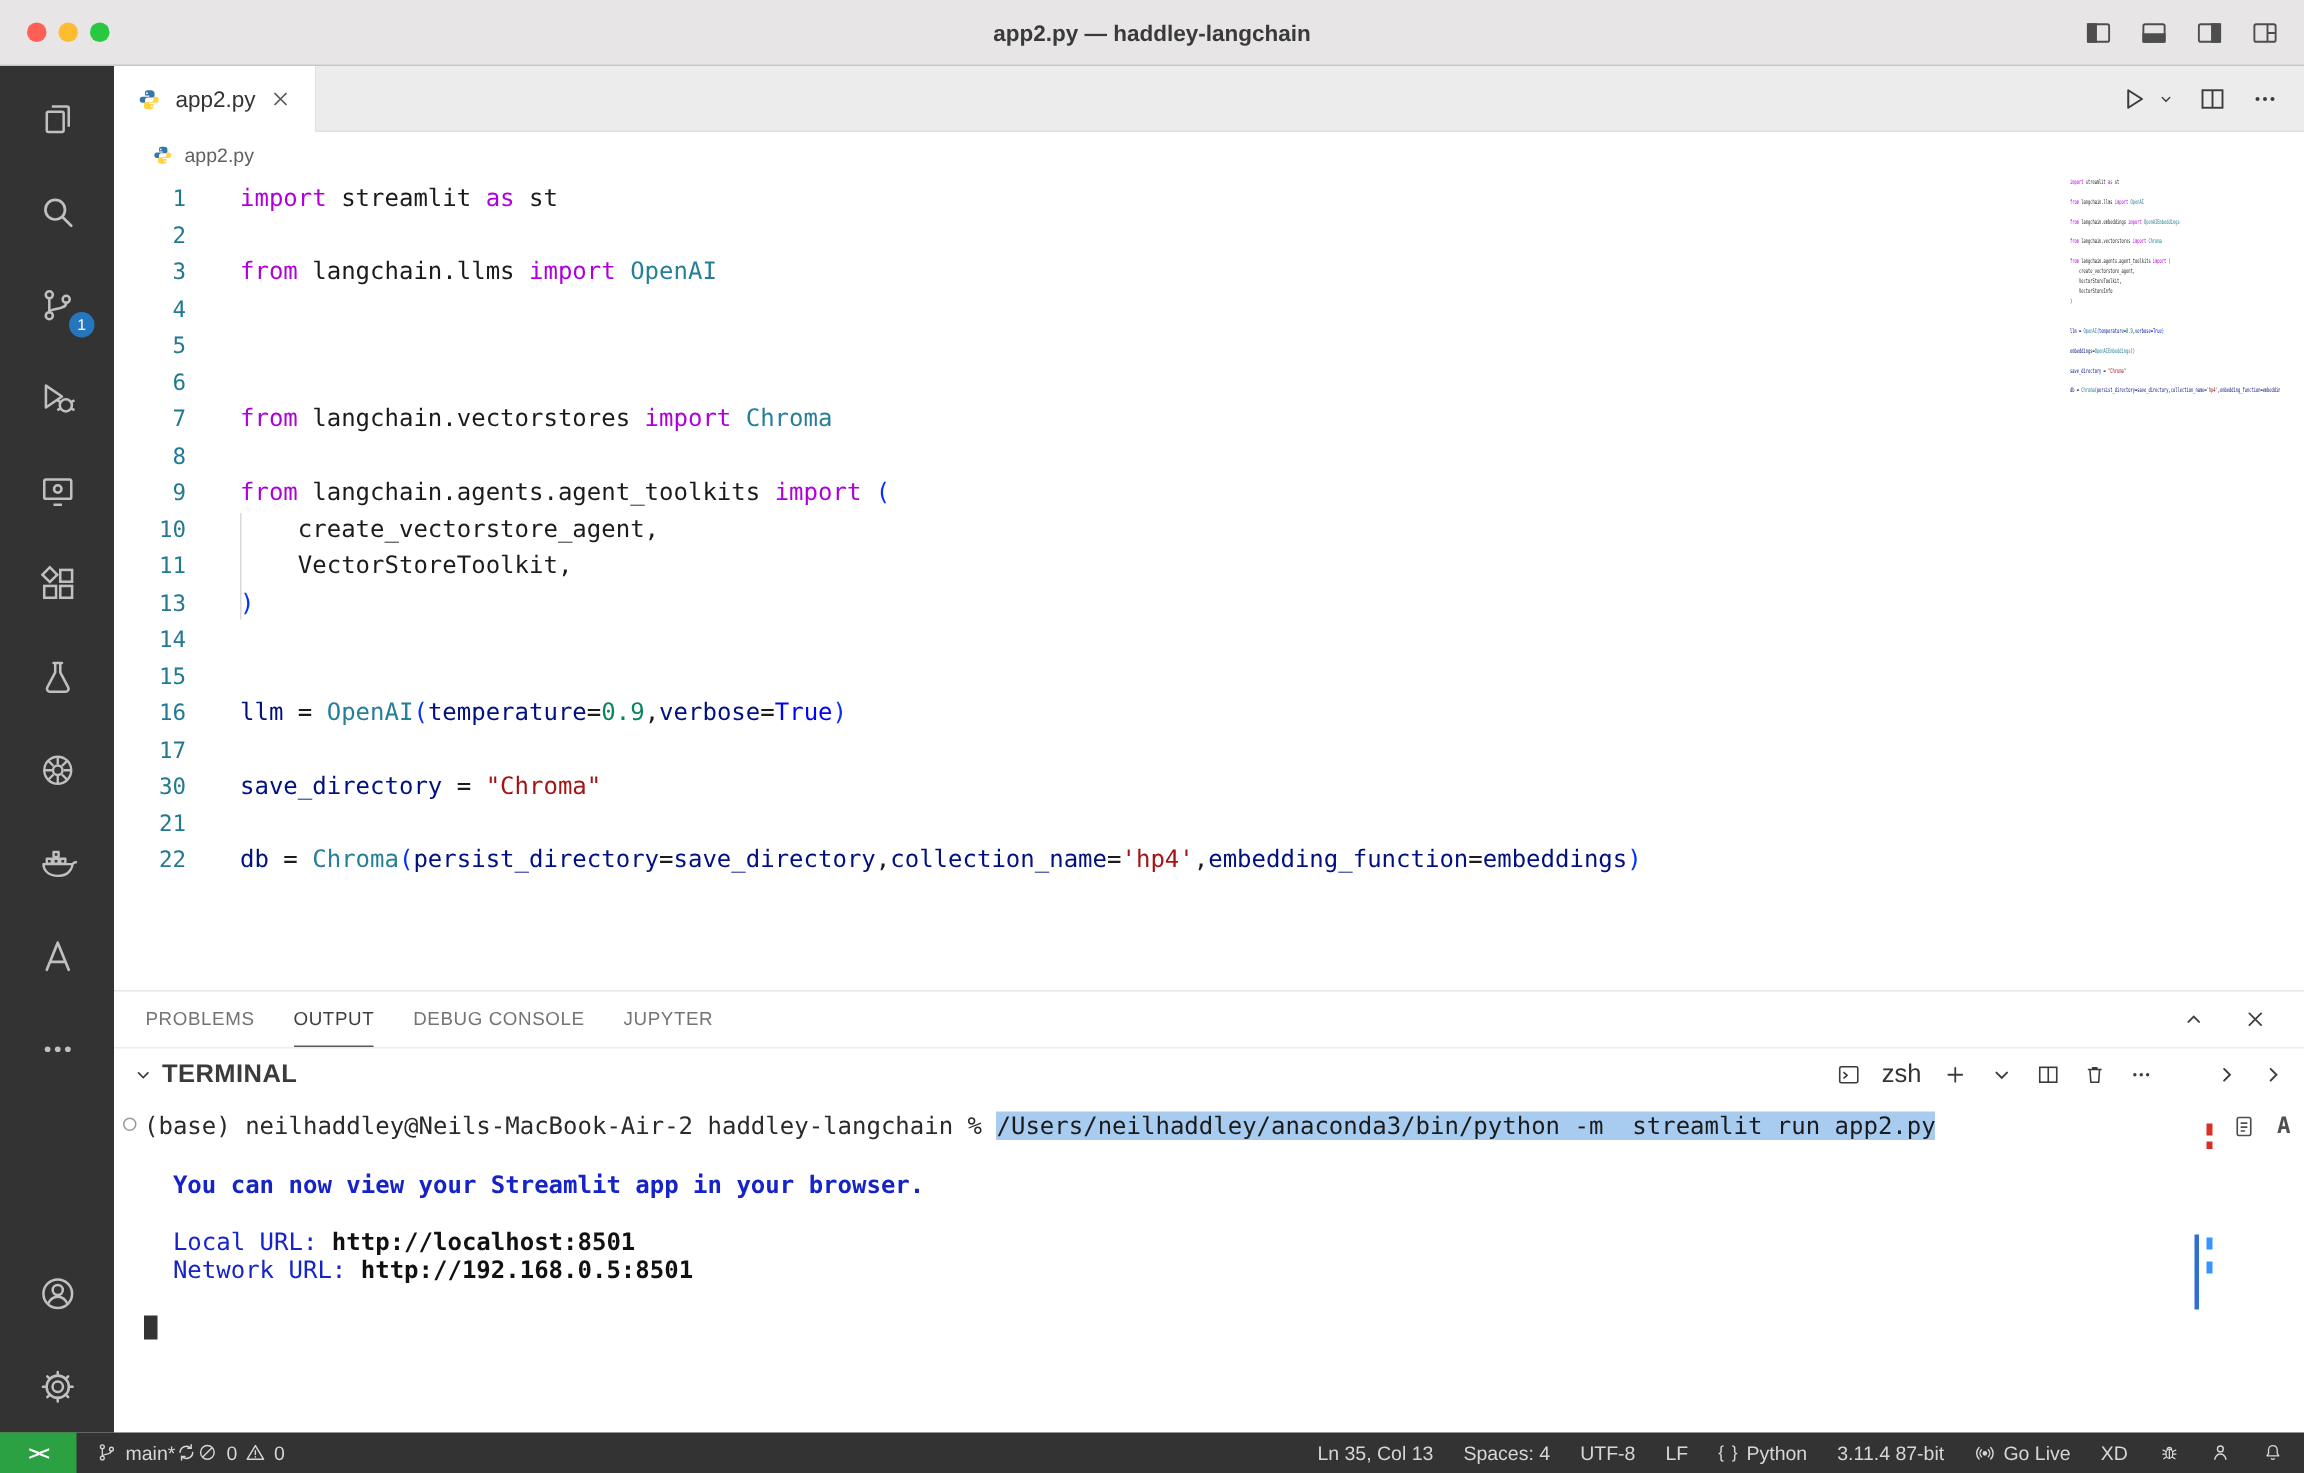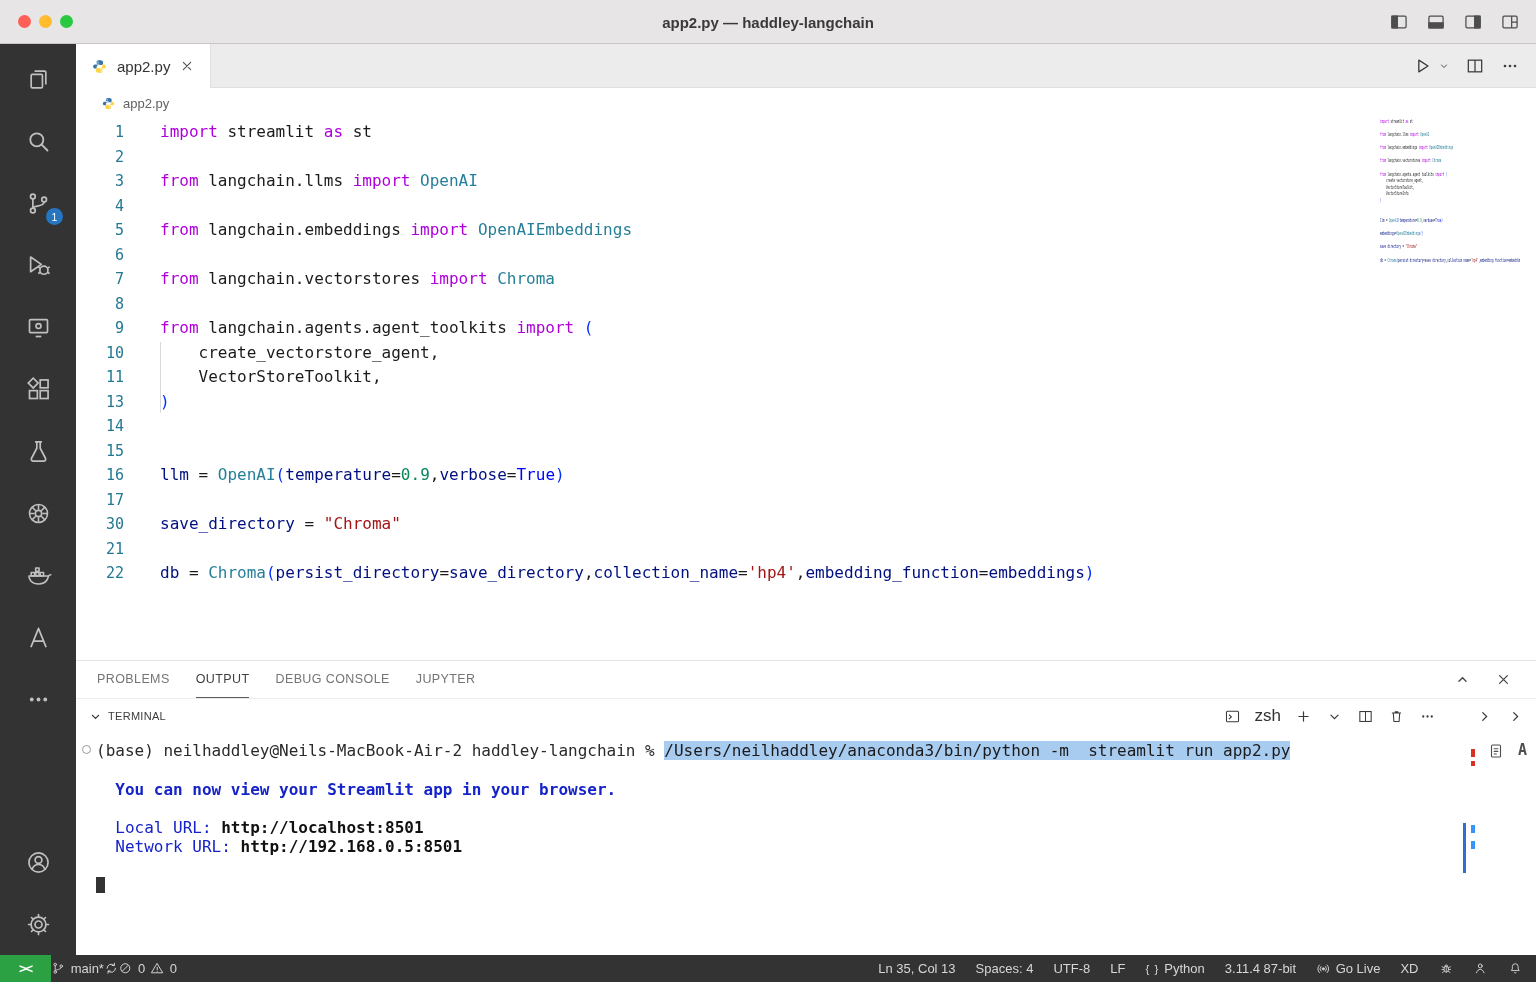--- a/index.html
+++ b/index.html
@@ -51,21 +51,21 @@
 
   
   .panel{position:absolute;left:76px;top:660px;right:0;height:295px;background:#fff;border-top:1px solid #e5e5e5;}
   .panel-tabs{height:38px;display:flex;align-items:center;padding-left:21px;gap:26px;border-bottom:1px solid #ececec;}
   .panel-tab{font-size:12.5px;letter-spacing:.4px;color:#747474;height:37px;display:flex;align-items:center;border-bottom:1.5px solid transparent;cursor:pointer;}
   .panel-tab.active{color:#3f3f3f;border-bottom-color:#5a5a5a;}
   .panel-actions{margin-left:auto;display:flex;gap:24px;padding-right:24px;color:#424242;}
   .pa-ic{width:17px;height:17px;}
   .term-header{height:34px;display:flex;align-items:center;padding-left:12px;color:#3b3b3b;}
   .th-chev{width:15px;height:15px;}
-  .th-label{font-size:11px;font-weight:normal;letter-spacing:.3px;margin-left:5px;color:#3b3b3b;}
+  .th-label{font-size:17px;font-weight:bold;letter-spacing:.3px;margin-left:5px;color:#3b3b3b;}
   .th-actions{margin-left:auto;display:flex;align-items:center;gap:14px;padding-right:12px;color:#3b3b3b;}
   .th-ic{width:17px;height:17px;}
   .th-shell{font-size:17px;color:#333;}
   .th-gap{width:12px;}
   .term-content{position:absolute;top:72px;left:0;right:0;bottom:0;font-family:"DejaVu Sans Mono",monospace;font-size:16px;line-height:19.3px;color:#2a2a2a;padding-top:8px;}
   .term-line{height:19.3px;white-space:pre;position:relative;padding-left:20px;}
   .cmd-dec{position:absolute;left:6px;top:4px;width:9px;height:9px;border:1.2px solid #9a9a9a;border-radius:50%;}
   .t-cmd-hl{background:#a8cbf0;color:#1b1b1b;}
   .t-info{color:#1523c8;font-weight:bold;}
   .t-link-label{color:#1523c8;}
@@ -77,21 +77,21 @@
   .mk{position:absolute;}
   .mk-r1{right:61px;top:16px;width:4px;height:8px;background:#d93025;}
   .mk-r2{right:61px;top:28px;width:4px;height:5px;background:#d93025;}
   .mk-bbar{right:70px;top:90px;width:3px;height:50px;background:#2f6fd0;}
   .mk-b1{right:61px;top:92px;width:4px;height:8px;background:#3794ff;}
   .mk-b2{right:61px;top:108px;width:4px;height:8px;background:#3794ff;}
 
   
   .statusbar{position:absolute;left:0;right:0;bottom:0;height:27px;background:#333333;color:#d6d6d6;display:flex;align-items:center;font-size:13px;}
   .sb-remote{height:27px;background:#2ba143;color:#fff;display:flex;align-items:center;padding:0 19px;font-weight:bold;letter-spacing:-1px;cursor:pointer;}
-  .sb-left{display:flex;align-items:center;}
+  .sb-left{display:flex;align-items:center;padding-left:13px;}
   .sb-item{display:flex;align-items:center;gap:5px;cursor:pointer;}
   .sb-ic{width:14.5px;height:14.5px;}
   .sb-right{margin-left:auto;display:flex;align-items:center;gap:20px;padding-right:14px;}
   .sb-braces{font-size:11.5px;letter-spacing:1px;}
 </style>
 </head>
 <body>
 
 <svg width="0" height="0" style="position:absolute" aria-hidden="true">
   <defs>
@@ -436,21 +436,20 @@
         <div class="code-line">
           <div class="line-number">3</div>
           <div class="line-text"><span class="tok-k">from</span><span class="tok-t"> langchain.llms </span><span class="tok-k">import</span><span class="tok-c"> OpenAI</span></div>
         </div>
         <div class="code-line">
           <div class="line-number">4</div>
           <div class="line-text"></div>
         </div>
         <div class="code-line">
           <div class="line-number">5</div>
-          <div class="line-text"><span class="tok-k">from</span><span class="tok-t"> langchain.embeddings </span><span class="tok-k">import</span><span class="tok-c"> OpenAIEmbeddings</span></div>
         </div>
         <div class="code-line">
           <div class="line-number">6</div>
           <div class="line-text"></div>
         </div>
         <div class="code-line">
           <div class="line-number">7</div>
           <div class="line-text"><span class="tok-k">from</span><span class="tok-t"> langchain.vectorstores </span><span class="tok-k">import</span><span class="tok-c"> Chroma</span></div>
         </div>
         <div class="code-line">

